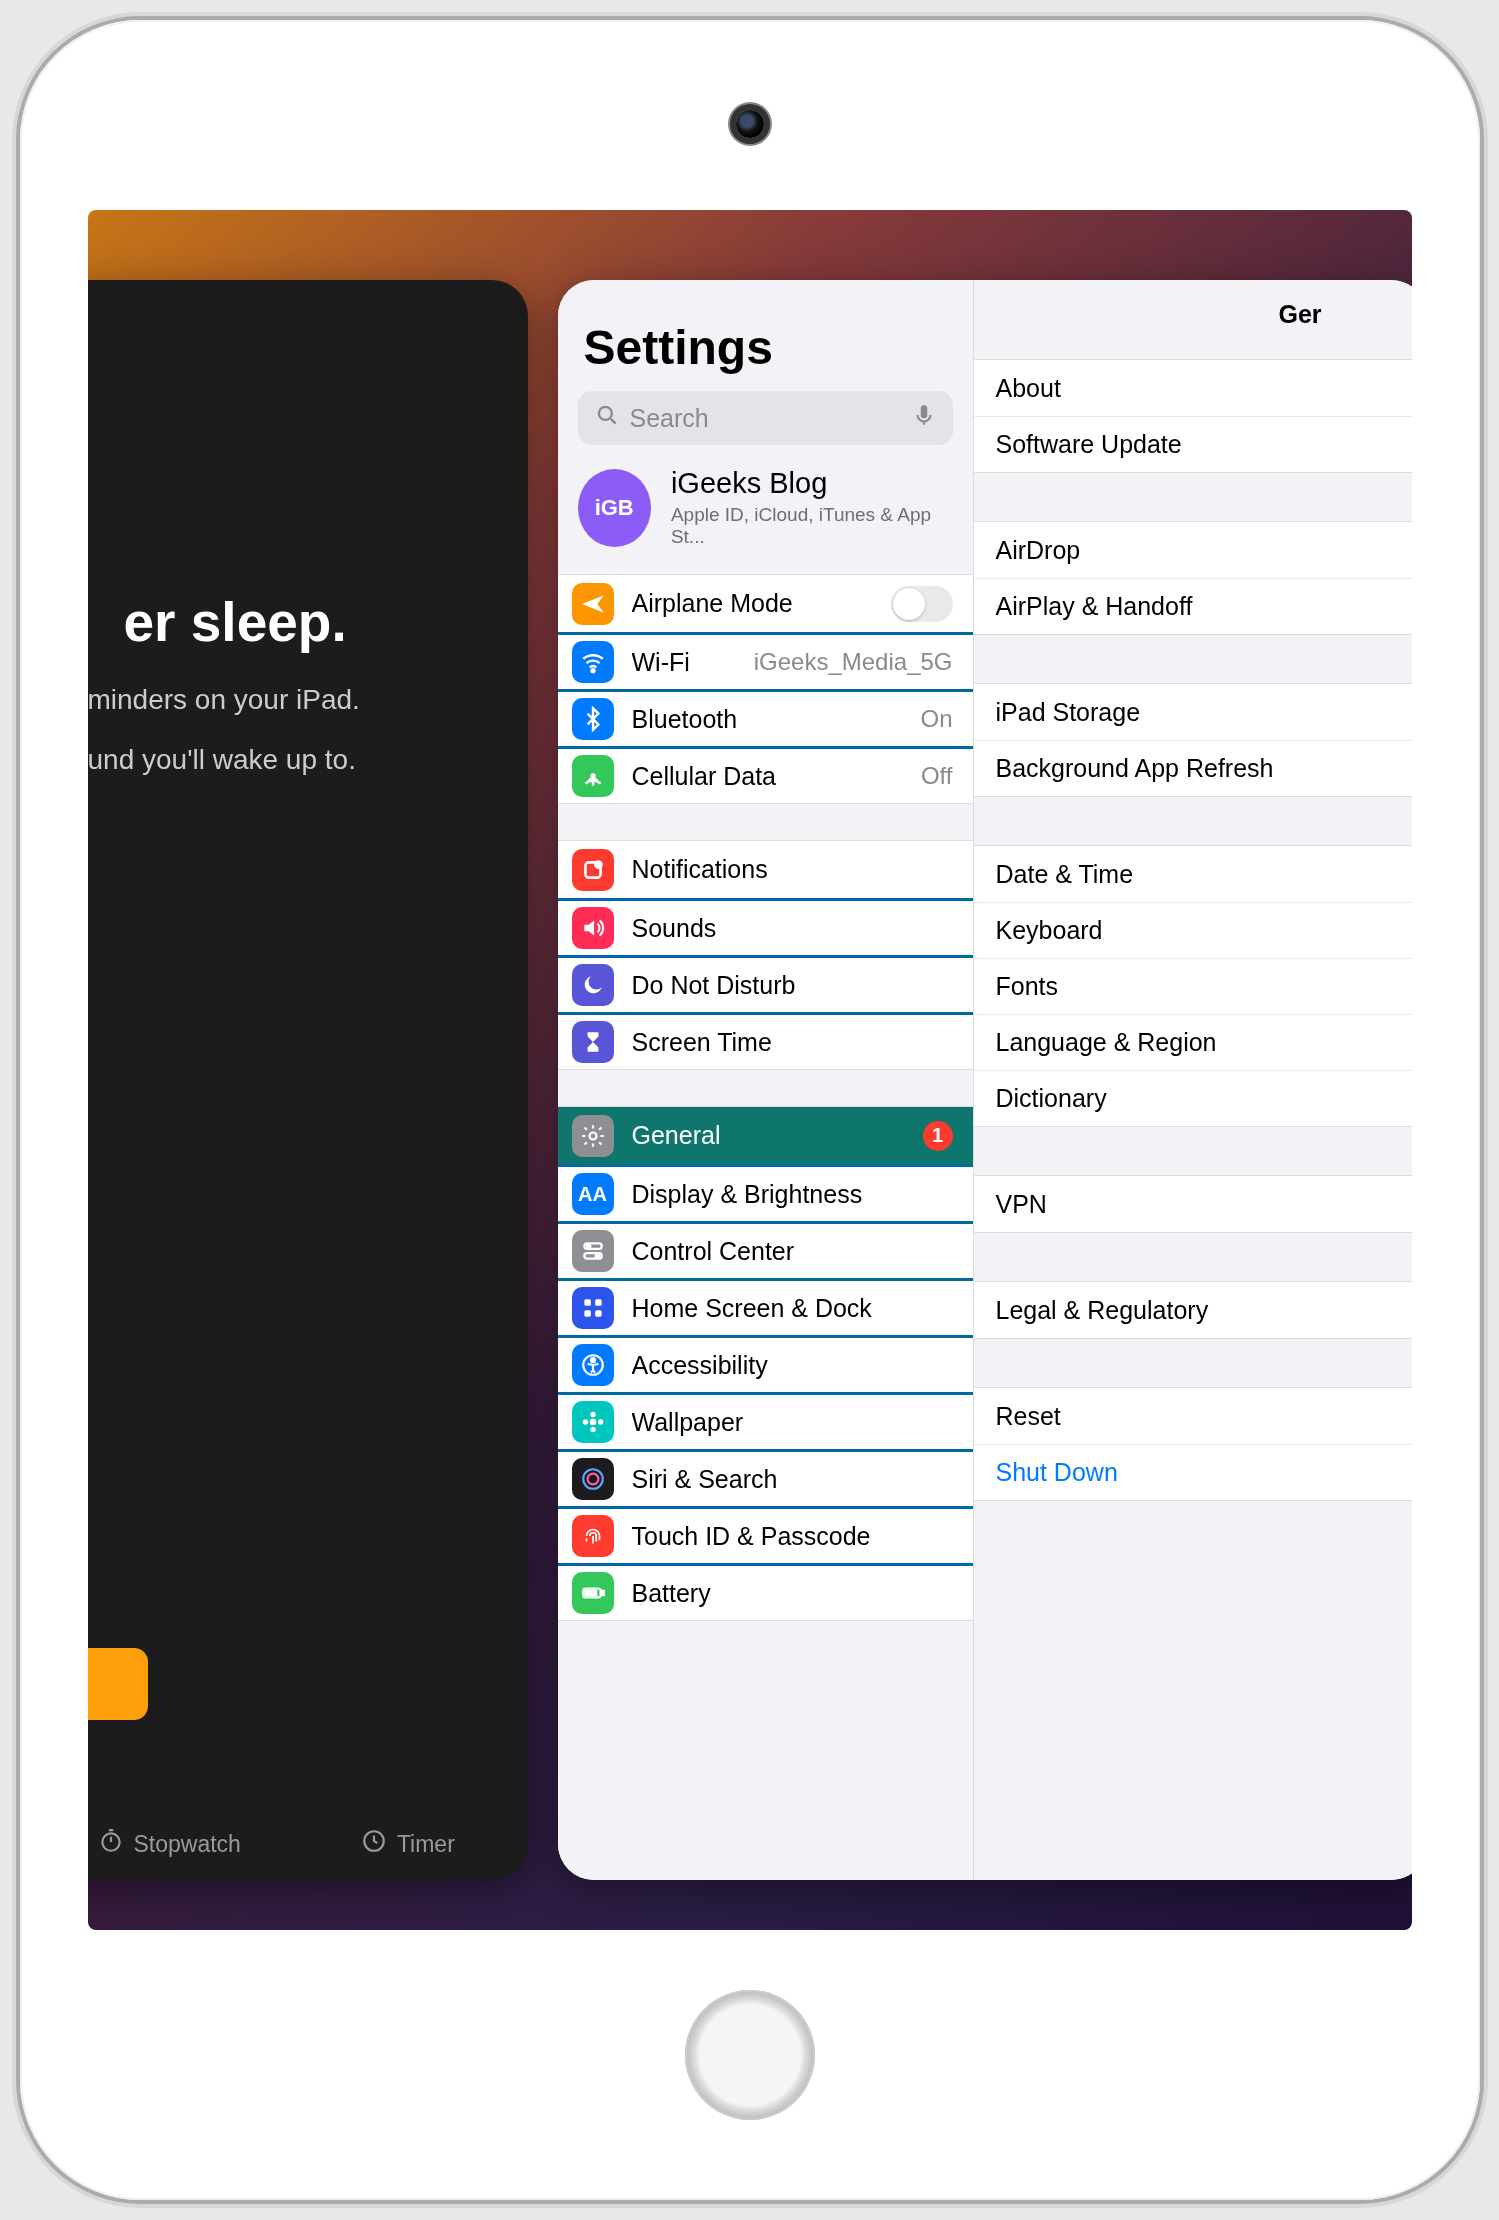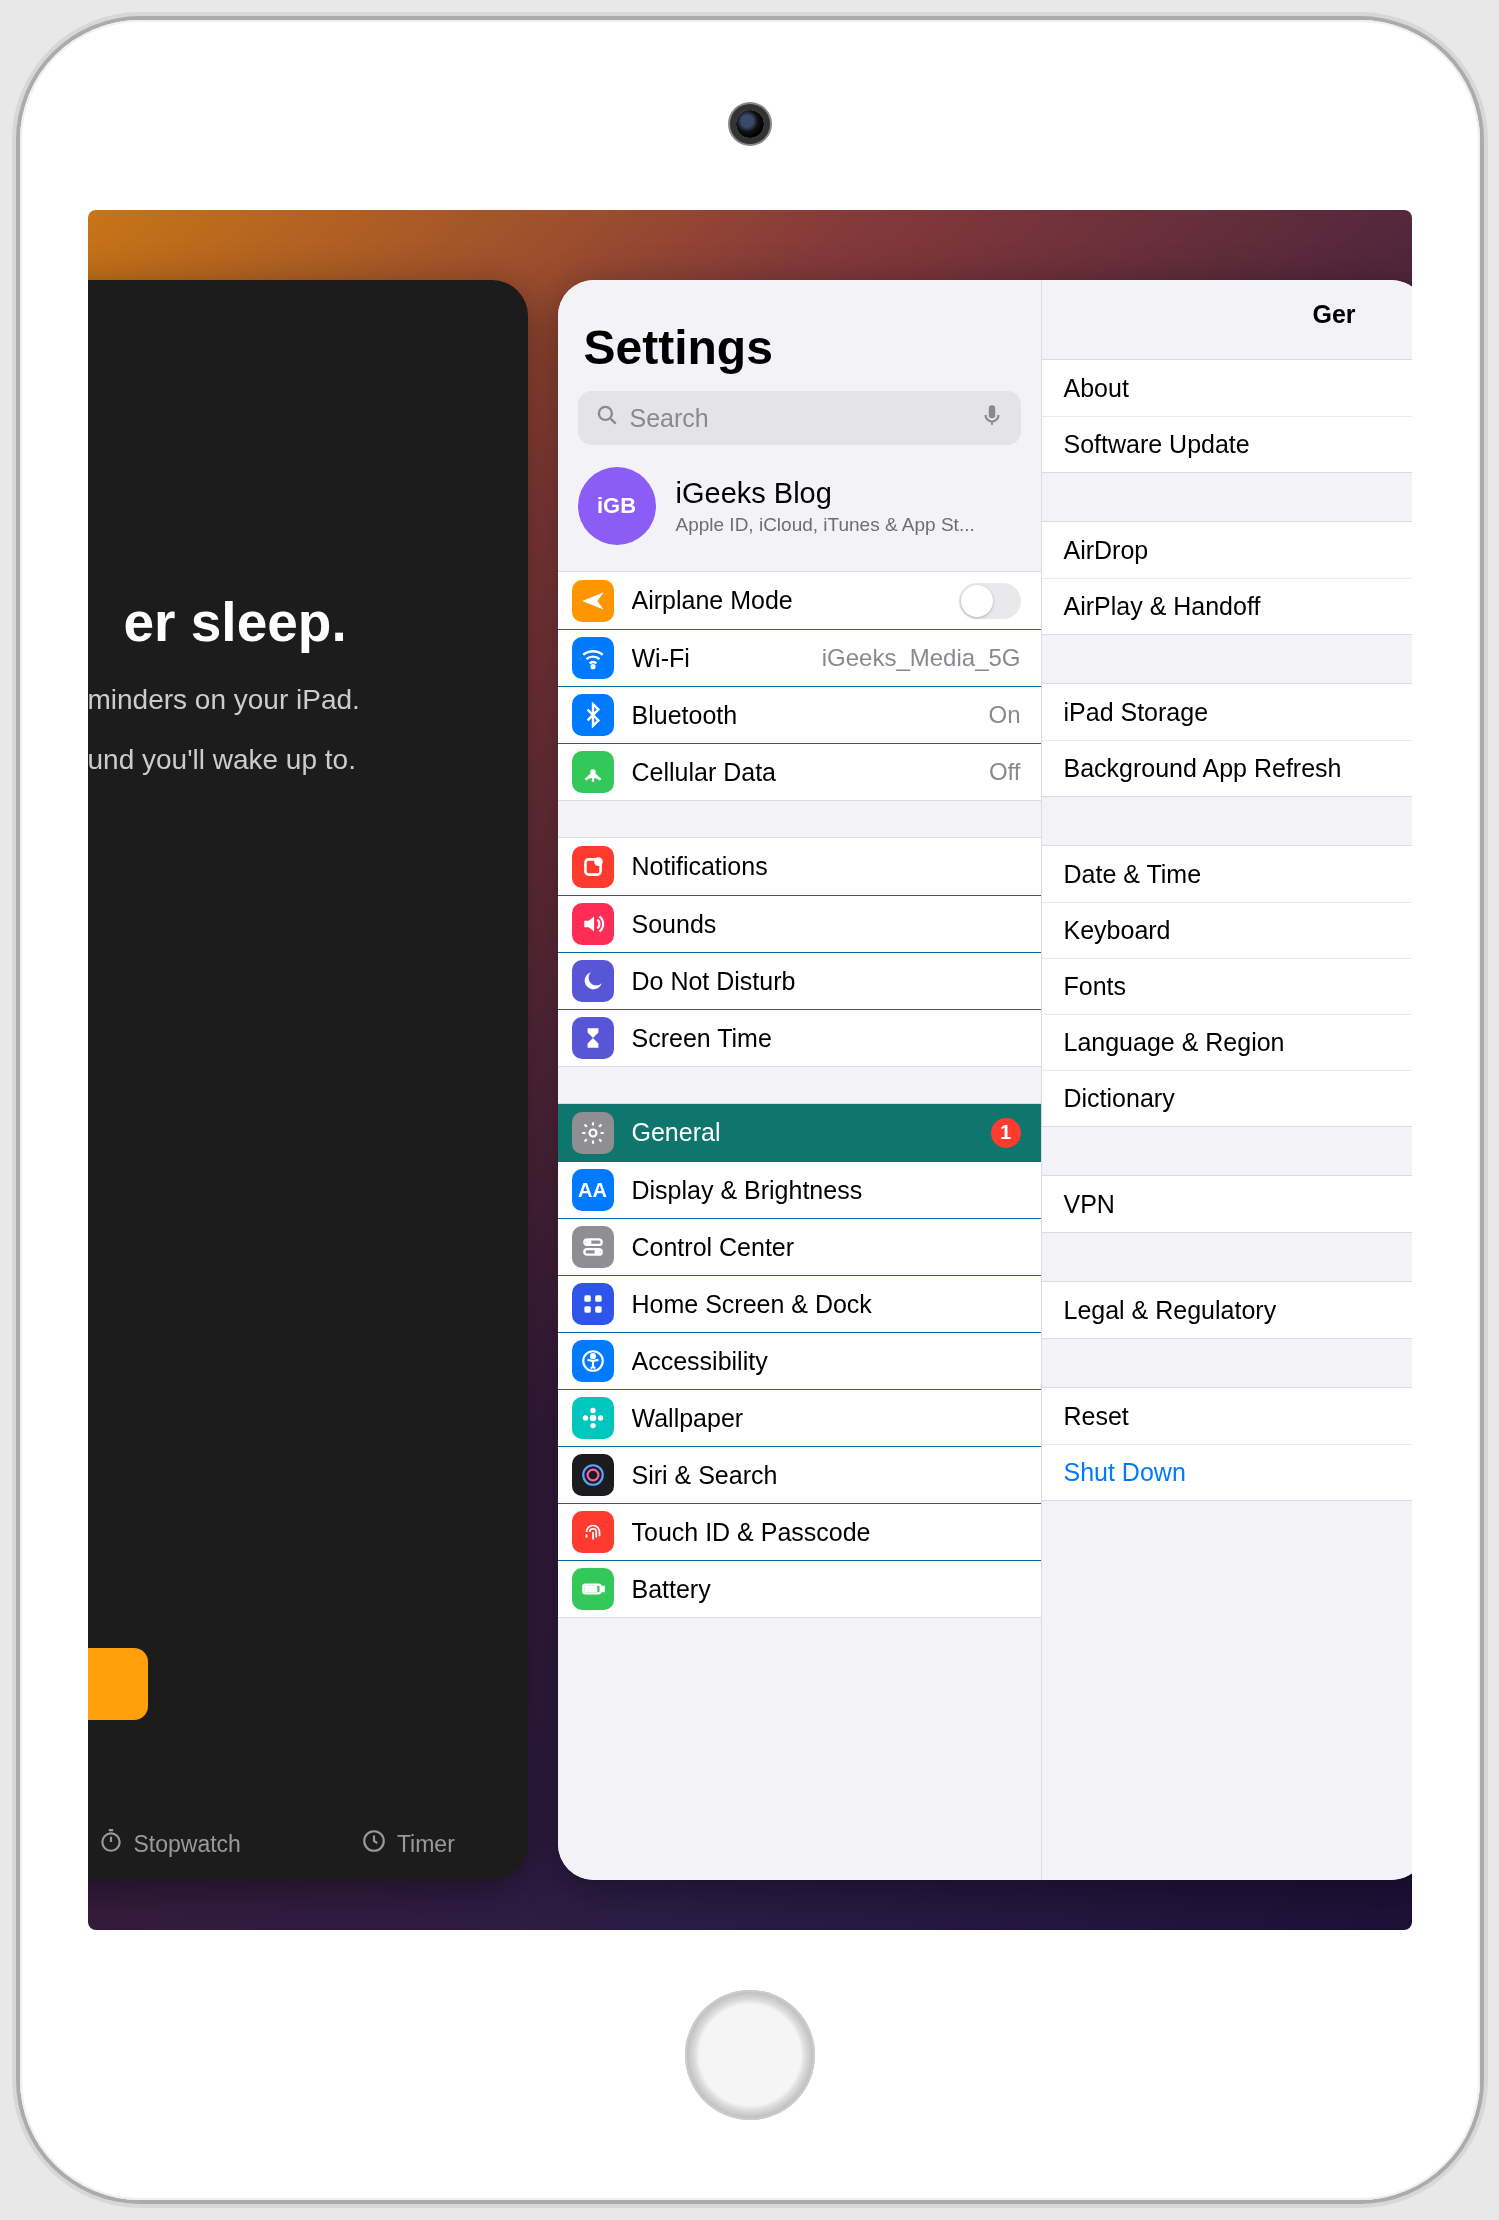--- a/index.html
+++ b/index.html
@@ -42,32 +42,32 @@
   .card-clock { left:-400px; width:840px; background:#1c1c1d; }
   .clock-body { position:absolute; left:400px; right:0; top:0; bottom:0; color:#fff; padding:30px 20px 0 0; }
   .clock-h { font-size:55px; font-weight:700; margin-top:280px;margin-left:36px; }
   .clock-p { font-size:28px; color:#ccc; margin-top:30px; }
   .clock-btn { position:absolute; bottom:160px; left:0; width:60px; height:72px; background:#ff9f0a; border-radius:0 14px 14px 0; }
   .clock-tabs { position:absolute; bottom:20px; left:0; right:0; display:flex; gap:120px; padding-left:10px; color:#9a9a9a; font-size:23px; }
   .clock-tab { display:flex; align-items:center; gap:10px; }
 
   
   .card-settings { left:470px; right:-15px; background:#f2f2f7; display:flex; }
-  .sidebar { width:483px; background:#f2f2f7; display:flex; flex-direction:column; overflow:hidden; }
+  .sidebar { width:415px; background:#f2f2f7; display:flex; flex-direction:column; overflow:hidden; }
   .sb-title { font-size:48px; font-weight:800; color:#000; padding:40px 26px 16px; }
   .sb-search { margin:0 20px 18px; background:#e3e3e8; border-radius:14px; height:54px; display:flex; align-items:center; padding:0 16px; color:#8a8a8e; font-size:25px; gap:10px; }
   .sb-search .mic { margin-left:auto; }
   .profile { display:flex; align-items:center; gap:20px; padding:4px 20px 26px; }
   .avatar { width:78px; height:78px; border-radius:50%; background:#8b5cf6; color:#fff; display:flex; align-items:center; justify-content:center; font-weight:800; font-size:22px; }
   .profile-name { font-size:29px; font-weight:500; color:#000; }
   .profile-sub { font-size:19px; color:#6d6d72; margin-top:4px; }
 
   .group { background:#fff; border-top:1px solid #dcdce0; border-bottom:1px solid #dcdce0; }
   .group + .group { margin-top:36px; }
-  .row { display:flex; align-items:center; height:57px; padding:0 20px 0 14px; border-top:1px solid #0369a1; font-size:25px; color:#000; }
+  .row { display:flex; align-items:center; height:57px; padding:0 20px 0 14px; border-top:3px solid #0369a1; font-size:25px; color:#000; }
   .row:first-child { border-top:none; }
   .row .icon { width:42px; height:42px; border-radius:10px; margin-right:18px; display:flex; align-items:center; justify-content:center; font-size:24px; color:#fff; flex-shrink:0; }
   .row .label { flex:1; white-space:nowrap; overflow:hidden; text-overflow:ellipsis; }
   .row .value { color:#8a8a8e; font-size:24px; margin-left:10px; white-space:nowrap; }
   .row.selected { background:#0f766e; color:#fff; }
   .row.selected .label { color:#fff; }
   .badge { background:#ff3b30; color:#fff; border-radius:50%; width:30px; height:30px; display:flex; align-items:center; justify-content:center; font-size:20px; font-weight:600; }
   .toggle { width:62px; height:36px; border-radius:20px; background:#e9e9eb; position:relative; }
   .toggle::after { content:""; position:absolute; left:2px; top:2px; width:32px; height:32px; border-radius:50%; background:#fff; box-shadow:0 1px 3px rgba(0,0,0,.25); }
 

